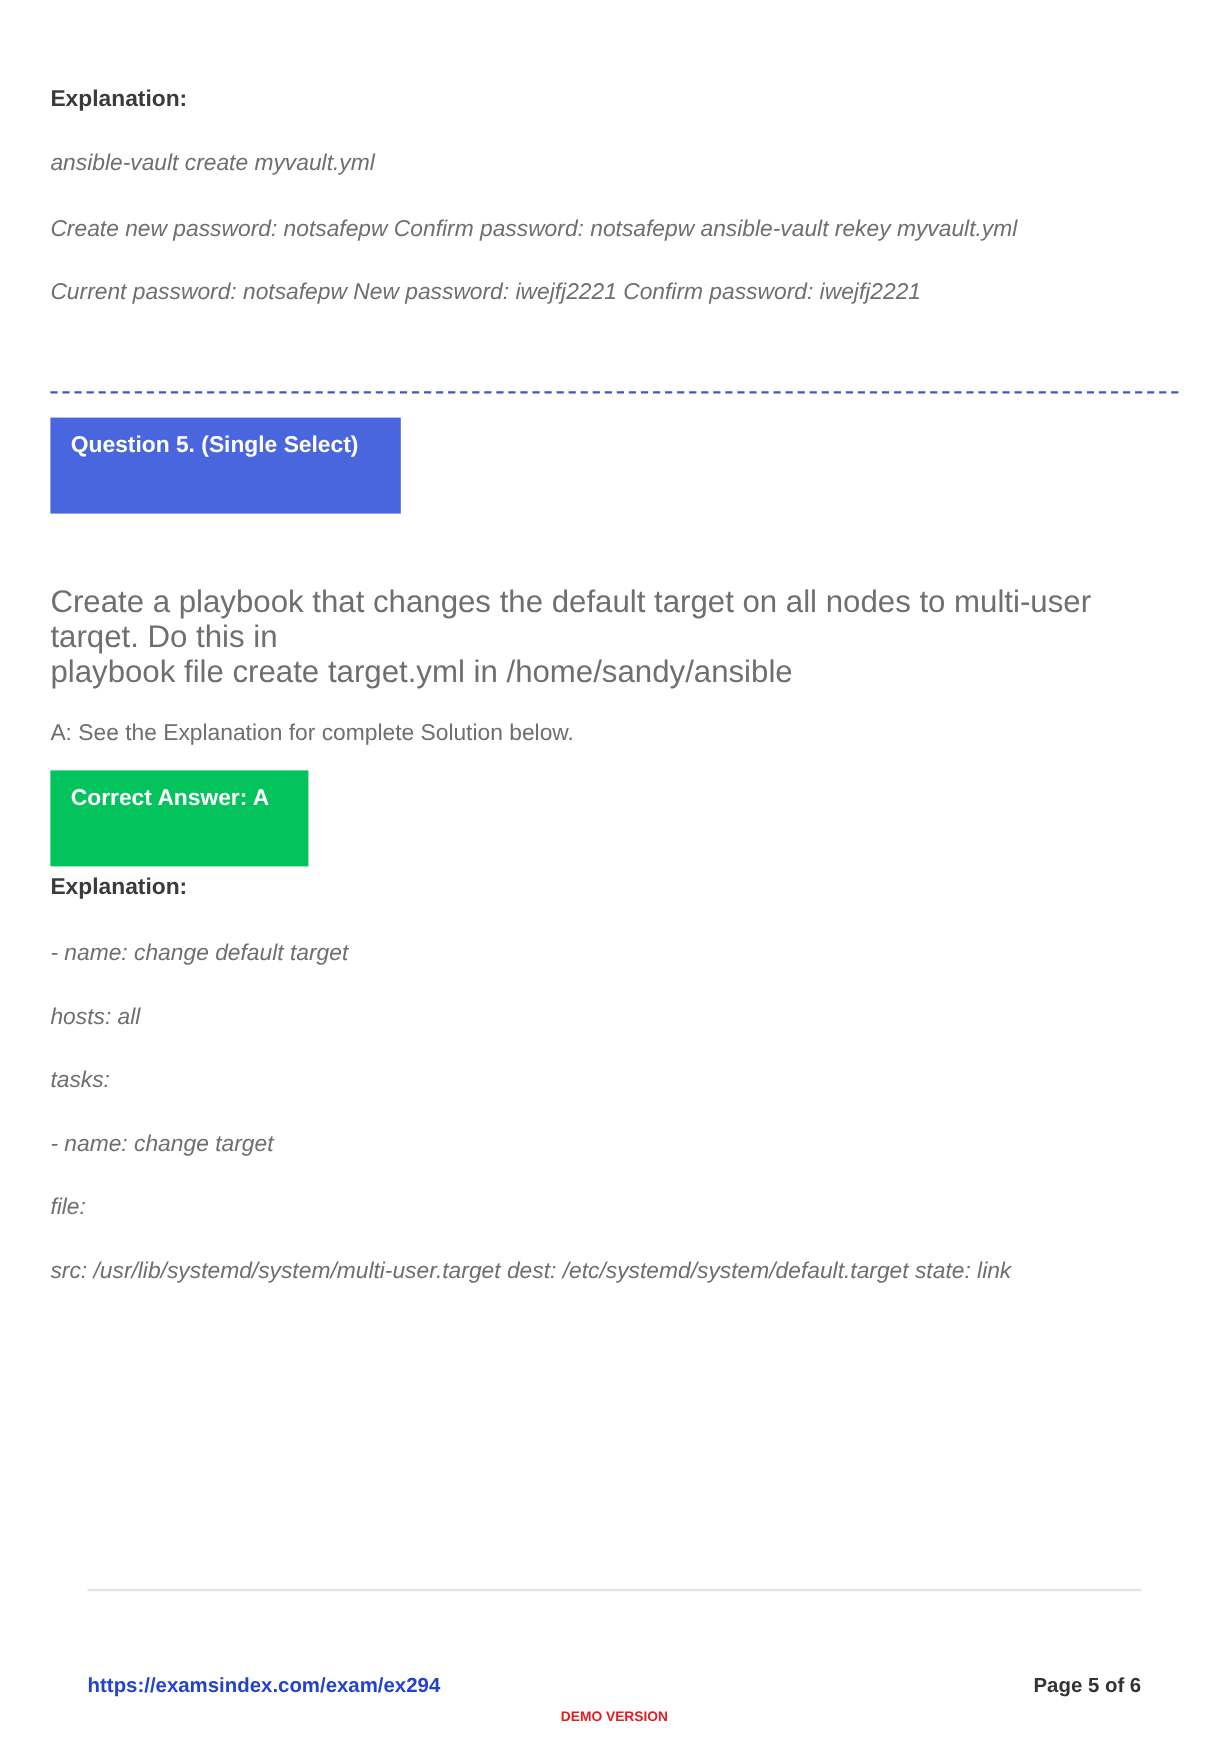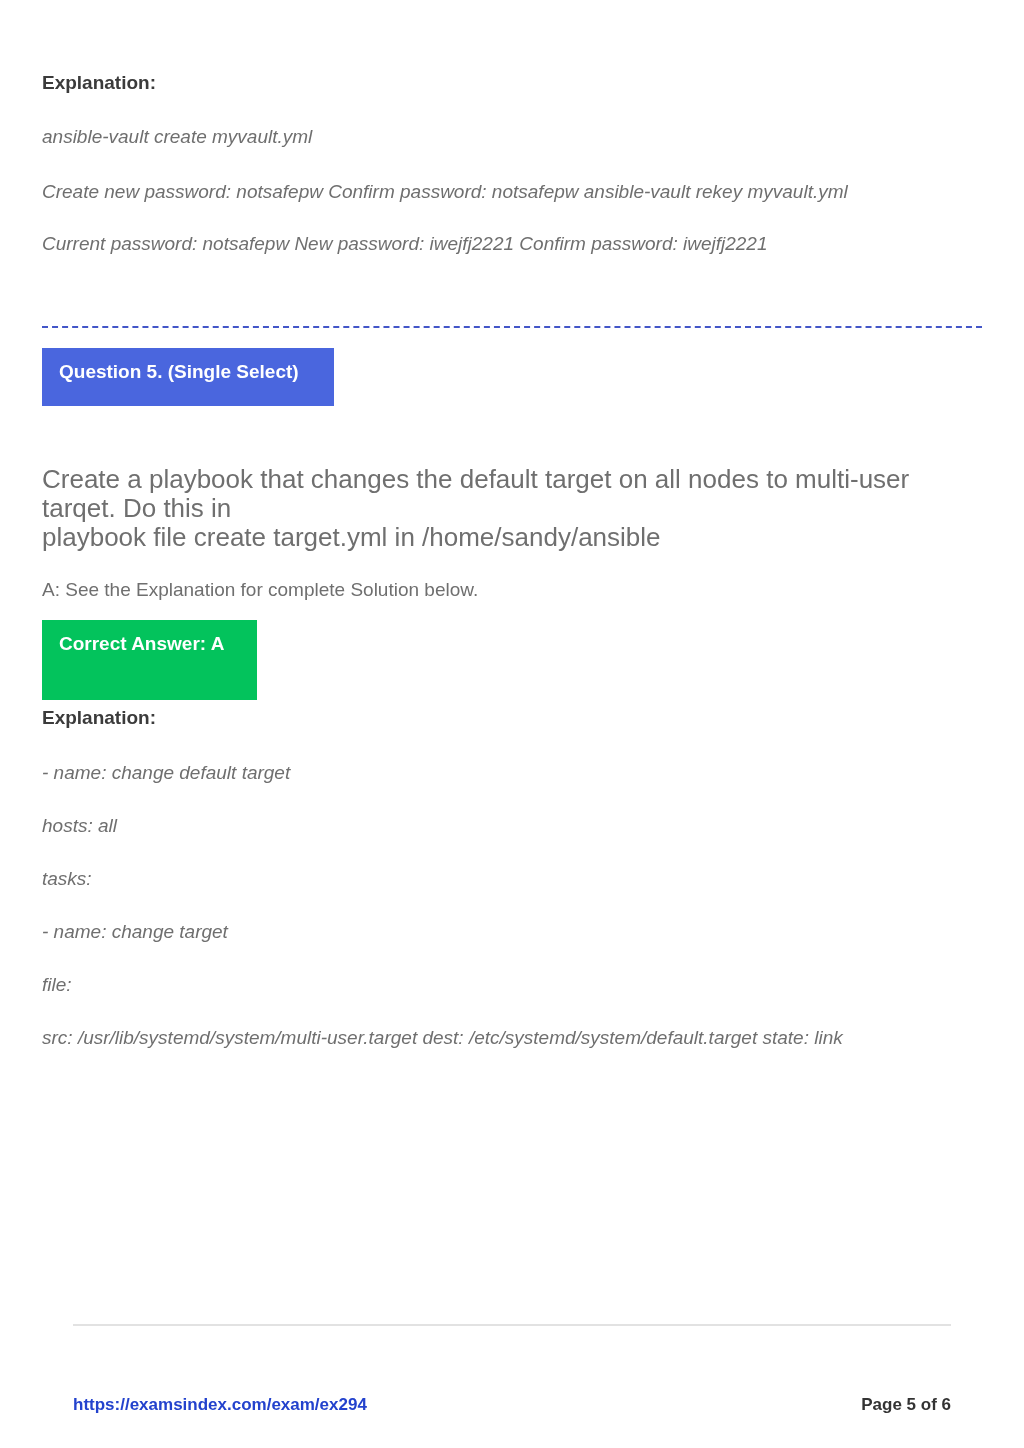--- a/index.html
+++ b/index.html
@@ -46,21 +46,21 @@
   .badge {
     box-sizing: border-box;
     color: #ffffff;
     font-weight: bold;
     font-size: 19px;
     padding: 13px 0 0 17px;
   }
   .badge-question {
     margin-top: 20px;
     width: 292px;
-    height: 58px;
+    height: 80px;
     background: #4a66de;
   }
   .badge-answer {
     margin-top: 18px;
     width: 215px;
     height: 80px;
     background: #03c35c;
   }
   .q-text {
     margin-top: 59px;
@@ -159,13 +159,14 @@
     <p class="gray-line mt29">src: /usr/lib/systemd/system/multi-user.target dest: /etc/systemd/system/default.target state: link</p>
 
   </div>
 
   <div class="bottom-rule"></div>
 
   <a class="footer-url" href="#">https://examsindex.com/exam/ex294</a>
 
   <div class="footer-page">Page 5 of 6</div>
 
+  <div class="demo-label">DEMO VERSION</div>
 </div>
 
 </body></html>

